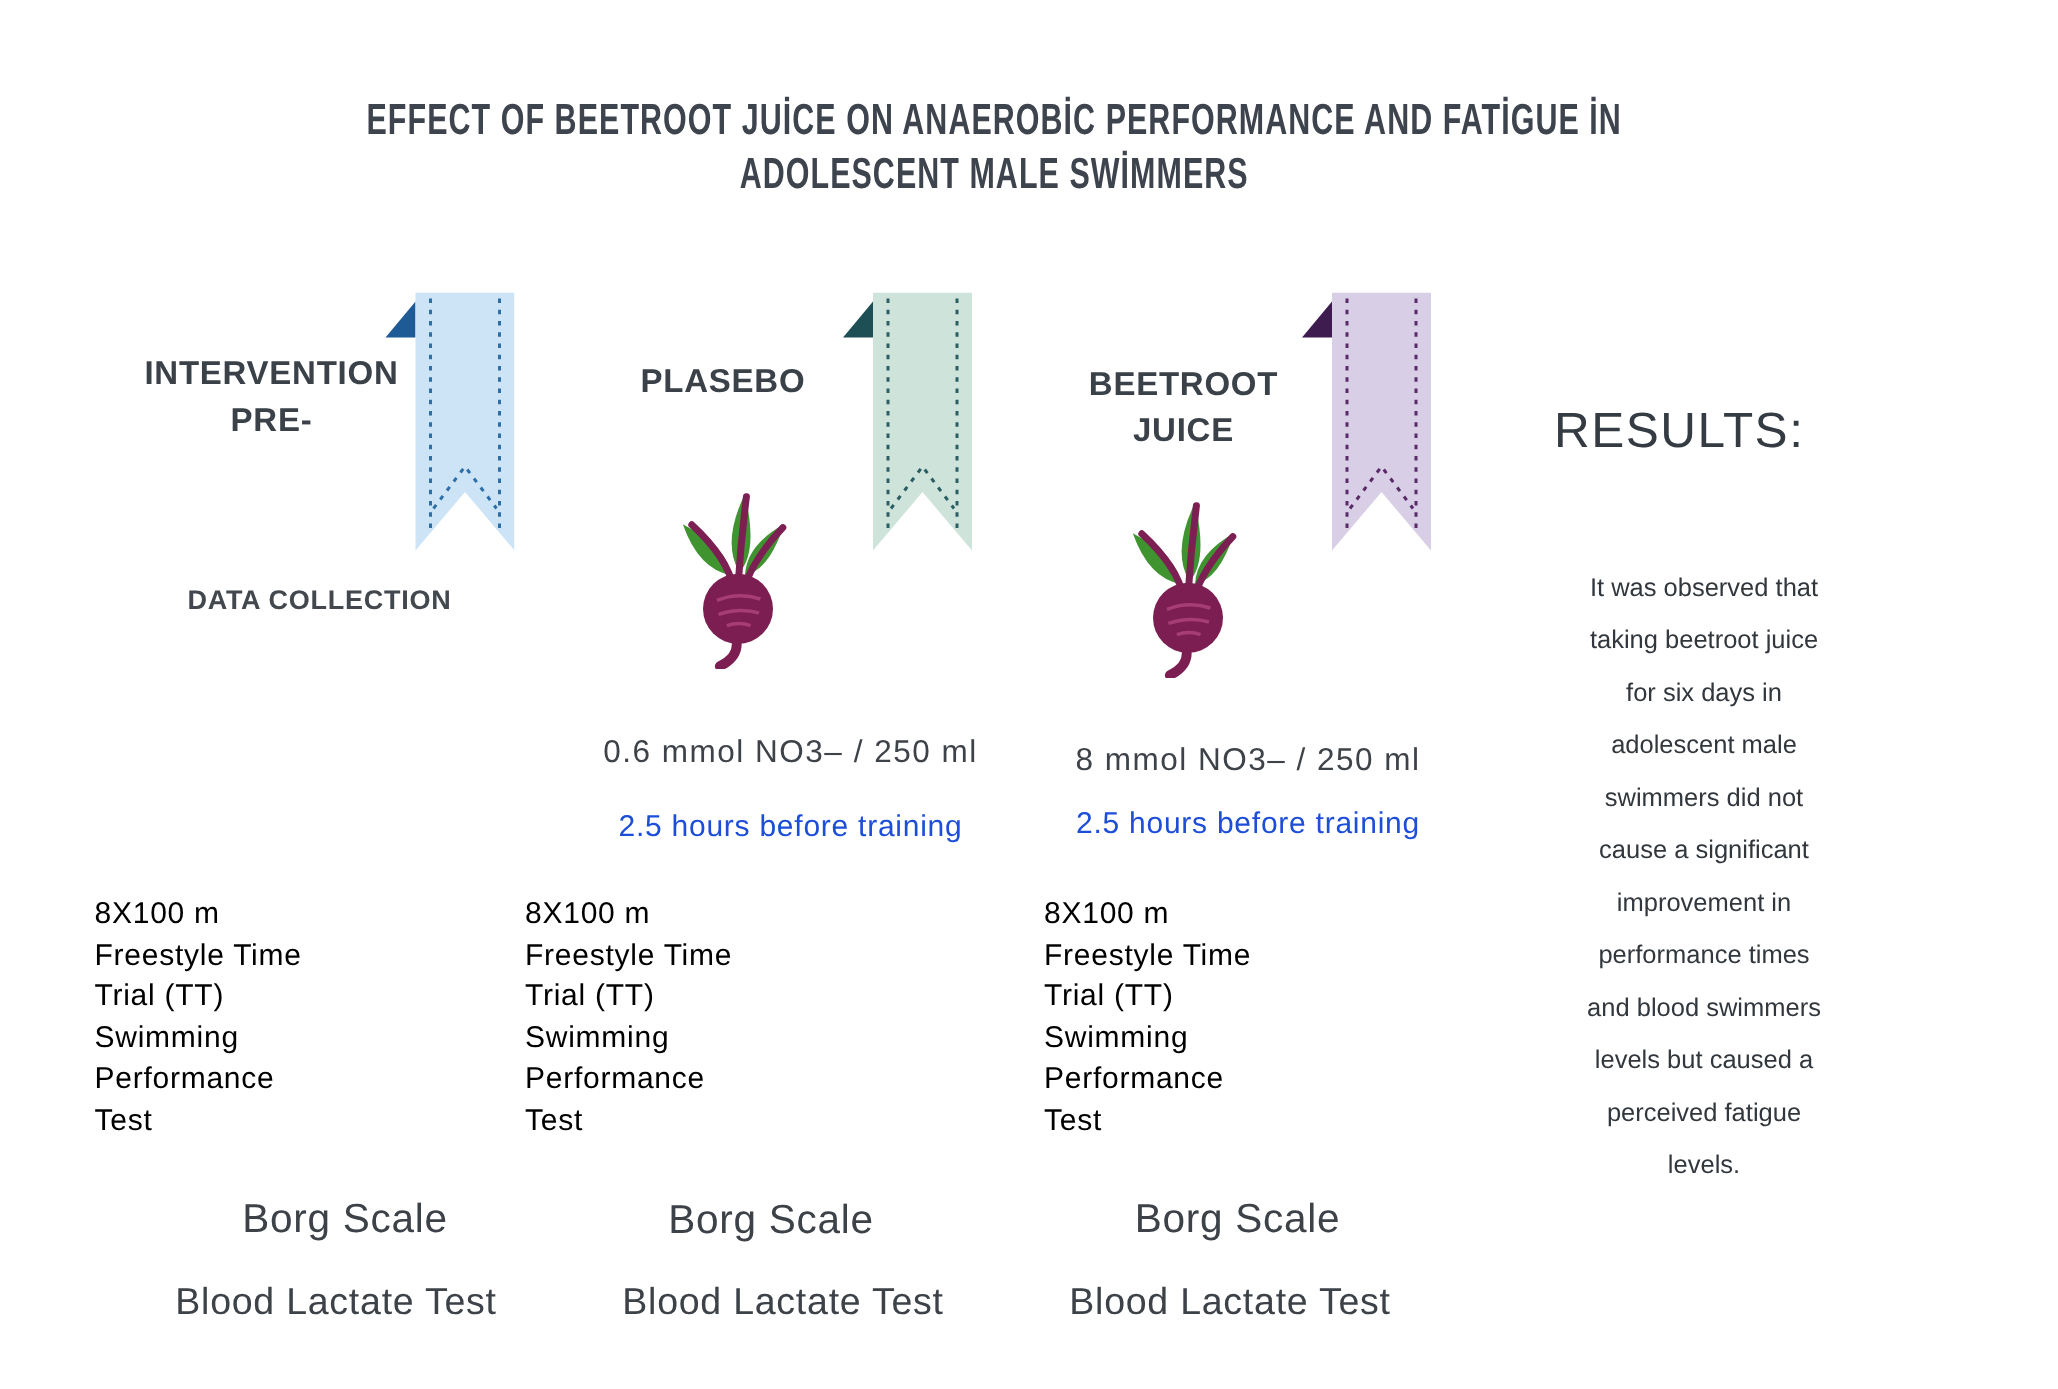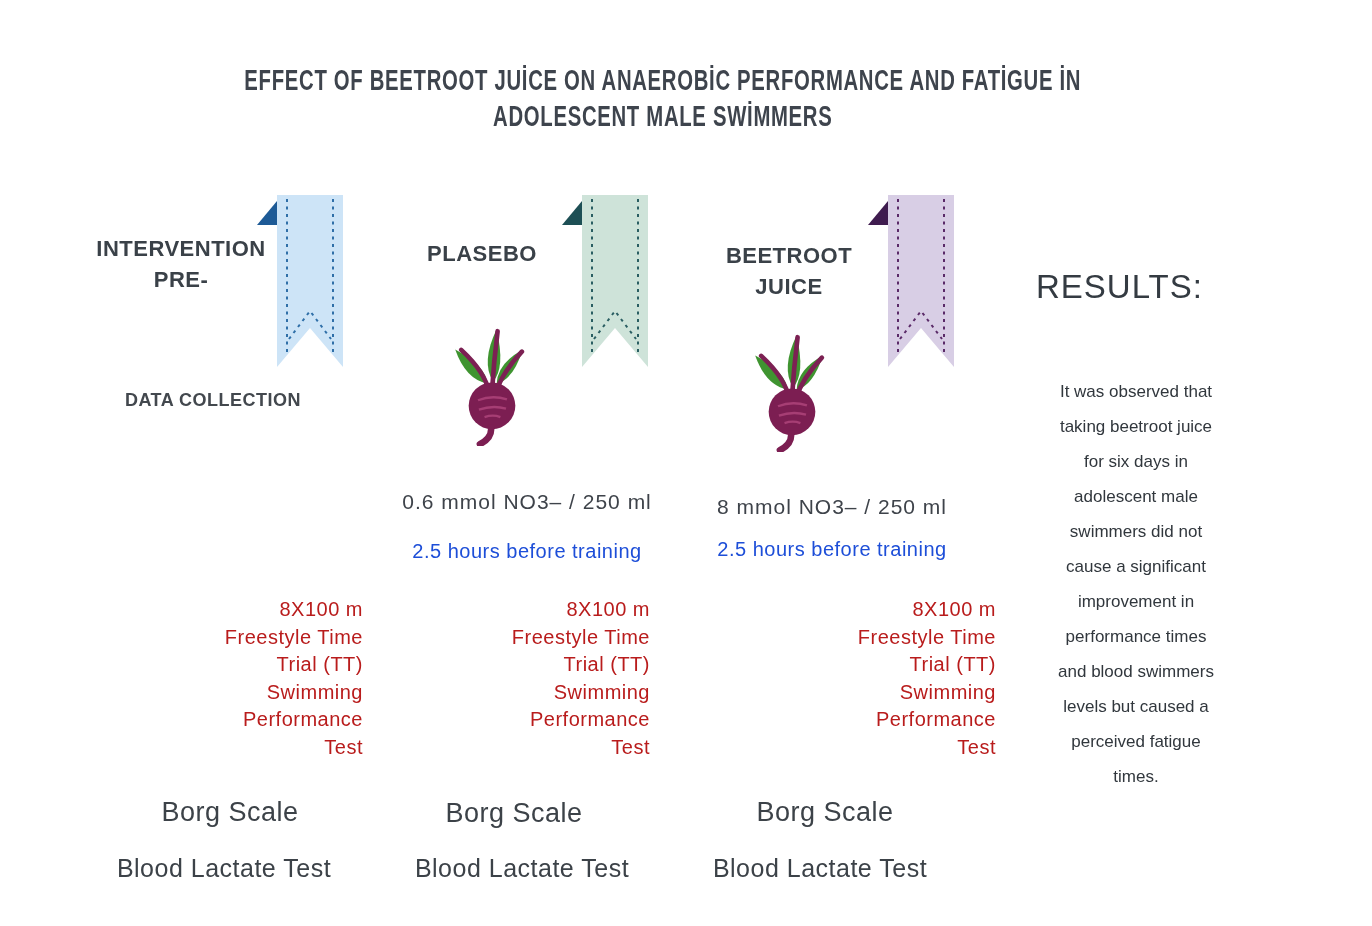--- a/index.html
+++ b/index.html
@@ -63,23 +63,23 @@
     text-align:center;
     font-size:21px;letter-spacing:1px;
     color:#3e434a;
   }
   .timing{
     text-align:center;
     font-size:20px;letter-spacing:0.5px;
     color:#1d4ed8;
   }
   .test-block{
-    text-align:right;
+    text-align:left;
     font-size:20px;line-height:27.5px;letter-spacing:0.5px;
-    color:#b91c1c;
+    color:#000000;
   }
   .borg{
     text-align:center;
     font-size:27px;letter-spacing:0.5px;
     color:#3c4248;
   }
   .lactate{
     text-align:center;
     font-size:25px;letter-spacing:0.5px;
     color:#3c4248;
@@ -226,16 +226,16 @@
     <div>taking beetroot juice</div>
     <div>for six days in</div>
     <div>adolescent male</div>
     <div>swimmers did not</div>
     <div>cause a significant</div>
     <div>improvement in</div>
     <div>performance times</div>
     <div>and blood swimmers</div>
     <div>levels but caused a</div>
     <div>perceived fatigue</div>
-    <div>times.</div>
+    <div>levels.</div>
   </div>
 
 </div>
 
 </body></html>

